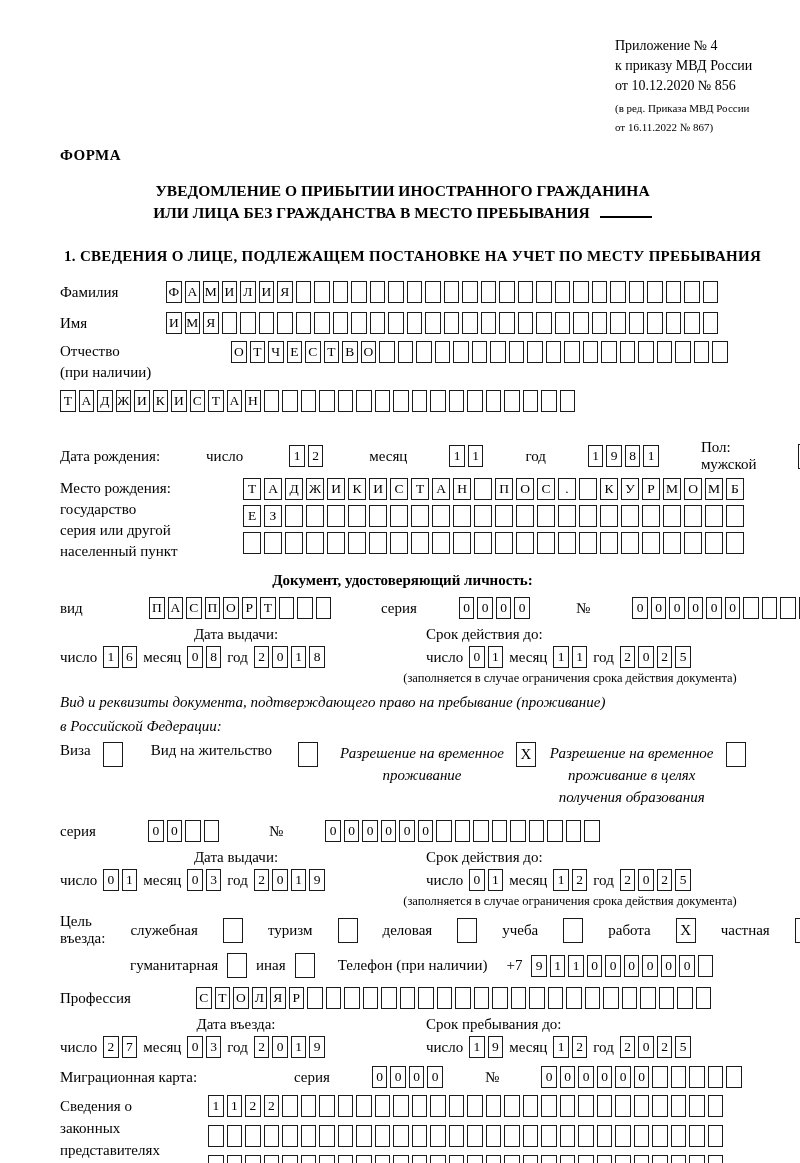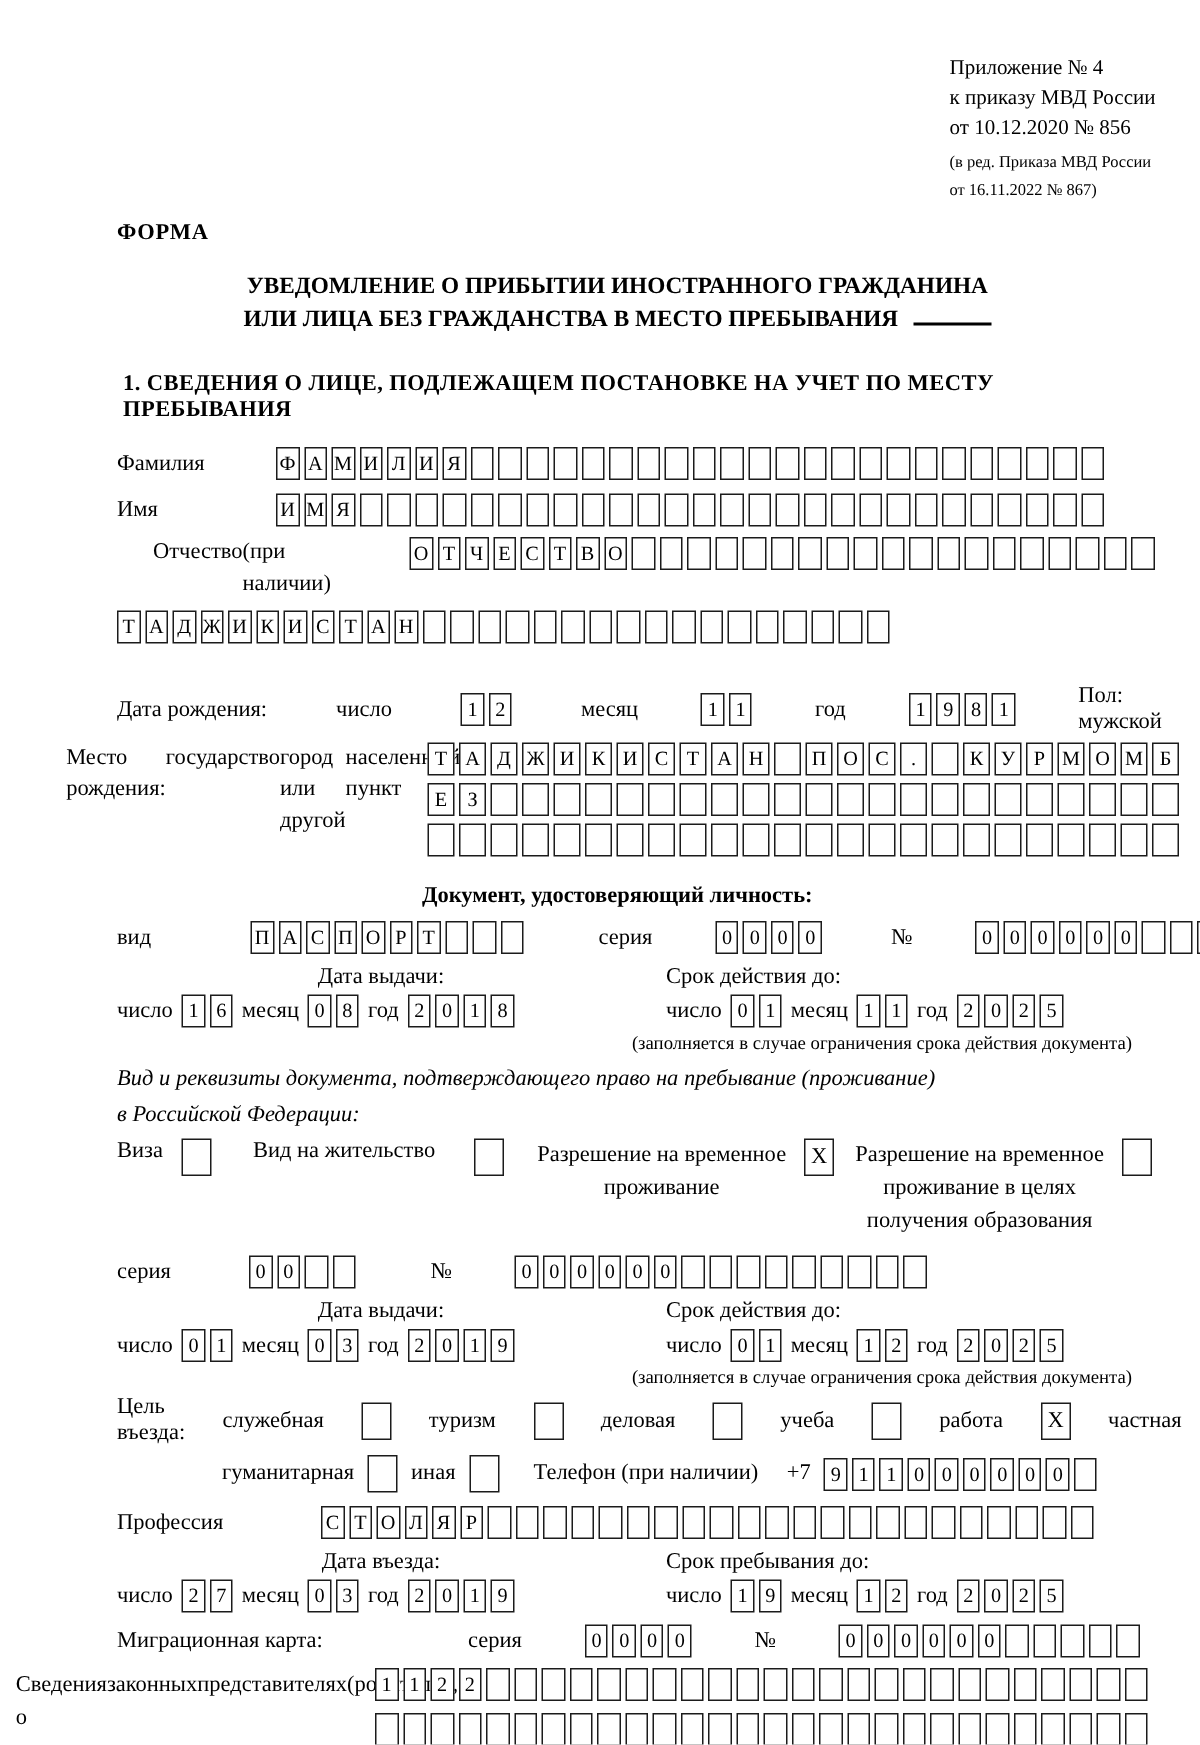--- a/index.html
+++ b/index.html
@@ -2,37 +2,37 @@
 <html><head>
 <meta charset="utf-8">
 <style>
   * { box-sizing: border-box; }
   html,body { margin:0; padding:0; }
   body {
     width:800px; height:1163px; background:#ffffff; color:#000;
     font-family:"Liberation Serif","DejaVu Serif",serif; font-size:15px;
     overflow:hidden;
   }
-  .page { position:relative; width:800px; height:924px; padding:36px 25px 0 78px; }
+  .page { position:relative; width:800px; height:924px; padding:36px 25px 0 60px; }
 
   
   .annex { margin-left:555px; font-size:14px; line-height:20px; }
   .annex .rev { font-size:11px; line-height:19px; margin-top:3px; }
   .forma { text-align:left; padding-right:32px; font-weight:bold; font-size:15px; margin-top:10px; letter-spacing:0.5px; }
 
   
   .title { text-align:center; font-weight:bold; font-size:15.5px; line-height:22px; margin-top:16px; margin-right:30px; }
   .blankline { display:inline-block; width:52px; border-bottom:2px solid #000; height:14px; margin-left:10px; }
   .section-heading { font-weight:bold; font-size:15px; margin-top:24px; margin-left:4px; letter-spacing:0.3px; margin-bottom:14px; }
 
   
   .row { display:flex; align-items:center; margin-bottom:5px; min-height:26px;gap:36px; }
   .lbl { flex:none; }
   .w70 { width:70px; } .w100 { width:100px; }
-  .lblcol { display:flex; flex-direction:row; justify-content:center; line-height:21px; flex:none;margin-left:24px; }
+  .lblcol { display:flex; flex-direction:column; justify-content:space-between; line-height:21px; flex:none; }
   .cells { display:inline-flex; gap:3px; flex:none; }
   .cell {
     width:15.5px; height:22px; border:1.6px solid #1b1b1b; background:#fff;
     display:inline-flex; align-items:center; justify-content:center;
     font-size:13.5px; line-height:1;
   }
   .cell.wide { width:18px; }
   .cell.box { width:20px; height:25px; font-size:15px; }
   .top { align-items:flex-start; }
 
@@ -47,21 +47,21 @@
   .daterow { display:flex; align-items:center; margin-top:3px; }
   .dgrp { display:flex; align-items:center; gap:6px; }
   .dgrp-left { width:352px; }
   .dgrp-right { margin-left:14px; }
   .dnote { margin-left:270px; width:480px; text-align:center; font-size:12.5px; margin-top:3px; margin-bottom:4px; }
 
   .para { line-height:24px; margin-top:0;font-style:italic; }
 
   .permits { display:flex; align-items:flex-start; margin-top:4px; gap:14px; }
   .permit-unit { display:flex; align-items:flex-start; gap:12px; }
-  .permit-label-block { text-align:center; line-height:22px; }
+  .permit-label-block { text-align:center; line-height:22px;font-style:italic; }
   .purpose-row { display:flex; align-items:center; gap:25px; margin-top:2px; }
   .purpose-row2 { display:flex; align-items:center; gap:9px; margin-top:6px; margin-left:70px; }
 
   .ml6{margin-left:6px;} .ml10{margin-left:10px;} .ml14{margin-left:14px;}
 </style>
 </head>
 <body>
 
 <div class="page">
 
@@ -250,21 +250,21 @@
     <span class="ml10">женский</span>
     <span class="cells ml10">
         <span class="cell box"></span>
       </span>
   </div>
 
   <div class="row top" style="min-height:90px; margin-bottom:0;">
     <span class="lblcol" style="width:147px;">
       <span>Место рождения:</span>
       <span>государство</span>
-      <span>город или другой</span>
+      <span>серия или другой</span>
       <span>населенный пункт</span>
     </span>
     <span class="stackrows">
       <span class="cells">
           <span class="cell wide">Т</span>
           <span class="cell wide">А</span>
           <span class="cell wide">Д</span>
           <span class="cell wide">Ж</span>
           <span class="cell wide">И</span>
           <span class="cell wide">К</span>

